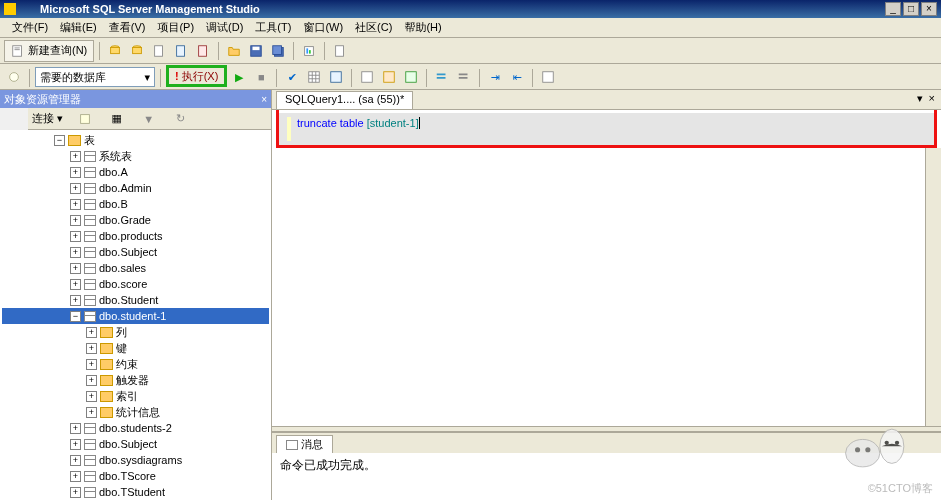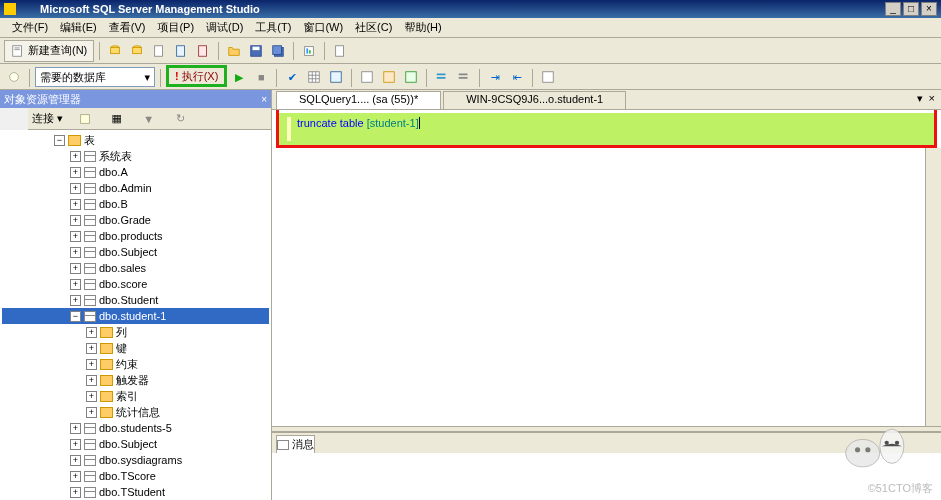--- a/index.html
+++ b/index.html
@@ -25,35 +25,35 @@
 .connect-bar { height: 22px; background: #ece9d8; display: flex; align-items: center; padding: 0 4px; gap: 12px; border-bottom: 1px solid #aca899; margin-left: 28px; }
 .tree { flex: 1; background: #fff; overflow-y: auto; overflow-x: hidden; padding: 2px; font-size: 11px; }
 .tree-node { white-space: nowrap; display: flex; align-items: center; height: 16px; cursor: pointer; }
 .tree-node.selected { background: #316ac5; color: #fff; }
 .expander { width: 11px; height: 11px; border: 1px solid #808080; background: #fff; display: inline-flex; align-items: center; justify-content: center; margin-right: 3px; font-size: 9px; line-height: 1; cursor: pointer; color: #000; }
 .folder-icon { width: 13px; height: 11px; background: #fc6; border: 1px solid #c90; margin-right: 3px; display: inline-block; }
 .table-icon { width: 12px; height: 11px; background: #fff; border: 1px solid #888; margin-right: 3px; display: inline-block; position: relative; }
 .table-icon::before { content: ''; position: absolute; top: 3px; left: 0; right: 0; height: 1px; background: #888; }
 .editor-area { flex: 1; display: flex; flex-direction: column; background: #fff; }
 .tabs { height: 20px; background: #ece9d8; display: flex; align-items: flex-end; padding: 0 4px; border-bottom: 1px solid #aca899; position: relative; }
-.tab { height: 18px; padding: 1px 22px; background: #fff; border: 1px solid #aca899; border-bottom: none; margin-right: 2px; font-size: 11px; cursor: pointer; margin-top: 19px; }
+.tab { height: 18px; padding: 1px 8px; background: #fff; border: 1px solid #aca899; border-bottom: none; margin-right: 2px; font-size: 11px; cursor: pointer; margin-top: 19px; }
 .tab.inactive { background: #ece9d8; }
 .tabs-close { position: absolute; right: 4px; top: 2px; font-size: 10px; display: flex; gap: 2px; }
 .tabs-close span { cursor: pointer; padding: 0 2px; }
 .editor-wrap { border: 3px solid #e11; margin: -20px 4px 0 4px; padding-top: 20px; height: 58px; }
-.editor { background: #bef264; height: 100%; padding: 4px 8px; font-family: Consolas, "Courier New", monospace; font-size: 12px; display: flex; }
+.editor { background: #e5e5e5; height: 100%; padding: 4px 8px; font-family: Consolas, "Courier New", monospace; font-size: 12px; display: flex; }
 .editor-margin { width: 4px; background: #ffffc0; margin-right: 6px; }
 .sql-kw { color: #0000ff; }
 .sql-obj { color: #008080; }
 .sql-cursor { border-right: 1px solid #000; }
 .editor-body { flex: 1; background: #fff; overflow: auto; }
 .splitter { height: 6px; background: #ece9d8; cursor: row-resize; border-top: 1px solid #aca899; border-bottom: 1px solid #aca899; }
 .results { height: 68px; background: #fff; border-top: 1px solid #aca899; }
 .results-tabs { height: 20px; background: #ece9d8; display: flex; align-items: flex-end; padding: 0 4px; }
-.results-tab { height: 18px; padding: 1px 0; background: #fff; border: 1px solid #aca899; border-bottom: none; font-size: 11px; display: flex; align-items: center; gap: 3px; cursor: pointer; }
+.results-tab { height: 18px; padding: 1px 9px; background: #fff; border: 1px solid #aca899; border-bottom: none; font-size: 11px; display: flex; align-items: center; gap: 3px; cursor: pointer; }
 .msg-icon { width: 12px; height: 10px; background: #fff; border: 1px solid #888; display: inline-block; }
 .results-body { padding: 4px 8px; font-size: 12px; }
 .scrollbar-v { width: 16px; background: #ece9d8; border-left: 1px solid #aca899; }
 .editor-row { display: flex; flex: 1; min-height: 0; }
 .watermark { position: absolute; right: 8px; bottom: 4px; color: #bbb; font-size: 11px; }
 .mascot { position: absolute; right: 32px; bottom: 28px; width: 72px; height: 60px; pointer-events: none; opacity: 0.85; }
 svg.icon-svg { width: 14px; height: 14px; }
 </style>
 </head>
 <body>
@@ -346,21 +346,21 @@
           <span>索引</span>
         </div>
         <div class="tree-node" style="padding-left: 84px;">
           <span class="expander">+</span>
           <span class="folder-icon"></span>
           <span>统计信息</span>
         </div>
         <div class="tree-node" style="padding-left: 68px;">
           <span class="expander">+</span>
           <span class="table-icon"></span>
-          <span>dbo.students-5</span>
+          <span>dbo.students-2</span>
         </div>
         <div class="tree-node" style="padding-left: 68px;">
           <span class="expander">+</span>
           <span class="table-icon"></span>
           <span>dbo.Subject</span>
         </div>
         <div class="tree-node" style="padding-left: 68px;">
           <span class="expander">+</span>
           <span class="table-icon"></span>
           <span>dbo.sysdiagrams</span>
@@ -374,21 +374,20 @@
           <span class="expander">+</span>
           <span class="table-icon"></span>
           <span>dbo.TStudent</span>
         </div>
       </div>
   </div>
 
   <div class="editor-area">
     <div class="tabs">
       <div class="tab">SQLQuery1.... (sa (55))*</div>
-      <div class="tab inactive">WIN-9CSQ9J6...o.student-1</div>
       <div class="tabs-close">
         <span>▾</span>
         <span>×</span>
       </div>
     </div>
     <div class="editor-wrap">
       <div class="editor">
         <div class="editor-margin"></div>
         <div>
           <span class="sql-kw">truncate</span>
@@ -404,20 +403,21 @@
       <div class="scrollbar-v"></div>
     </div>
     <div class="splitter"></div>
     <div class="results">
       <div class="results-tabs">
         <div class="results-tab">
           <span class="msg-icon"></span>
           <span>消息</span>
         </div>
       </div>
+      <div class="results-body">命令已成功完成。</div>
     </div>
   </div>
 </div>
 
 <div class="watermark">©51CTO博客</div>
 <svg class="mascot" viewBox="0 0 80 70">
   <ellipse cx="28" cy="48" rx="20" ry="16" fill="#e8e8e8" stroke="#aaa"></ellipse>
   <circle cx="22" cy="44" r="3" fill="#666"></circle>
   <circle cx="34" cy="44" r="3" fill="#666"></circle>
   <ellipse cx="62" cy="40" rx="14" ry="20" fill="#f5f5f5" stroke="#aaa"></ellipse>

